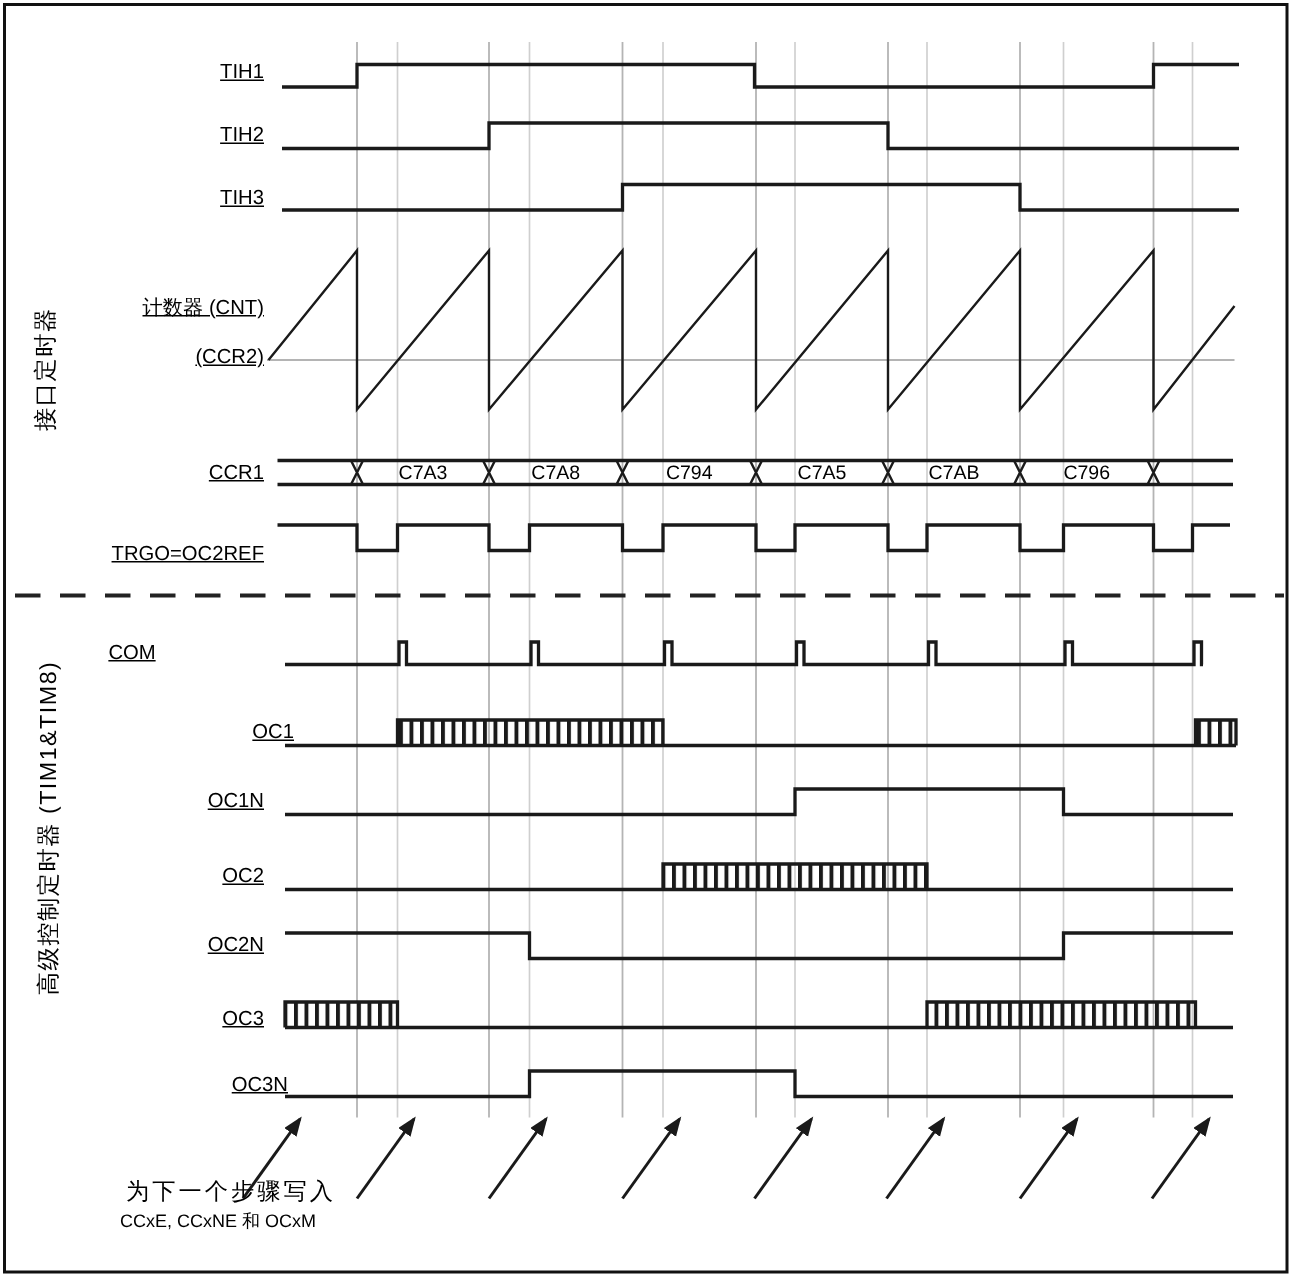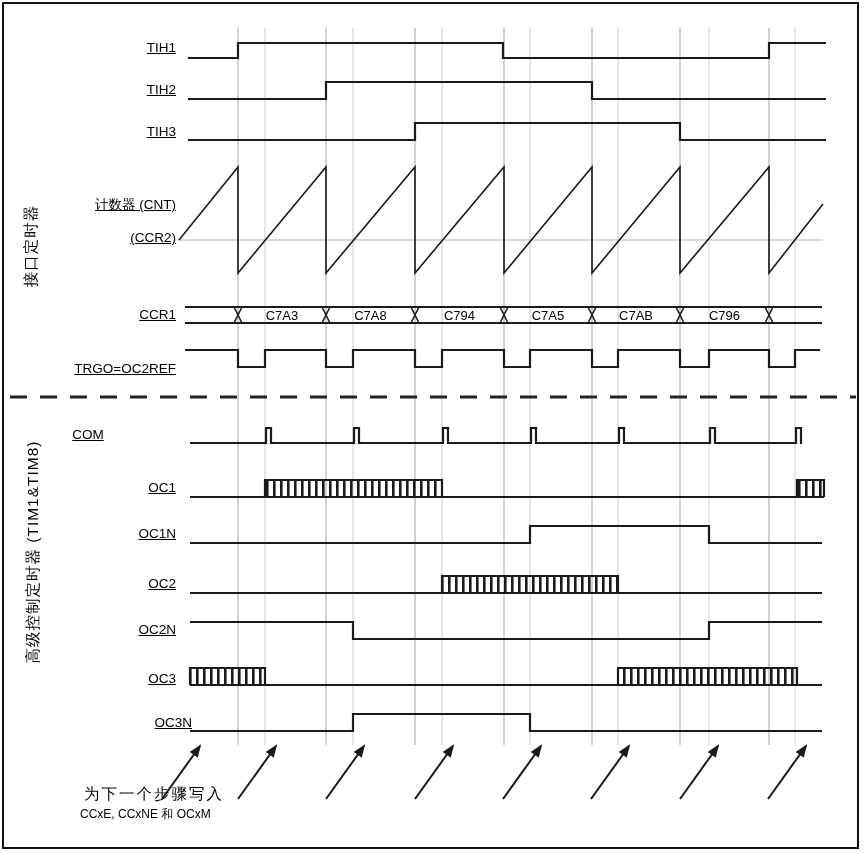--- a/index.html
+++ b/index.html
@@ -127,21 +127,21 @@
 
   <div id="labels">
       <div class="siglabel" style="top: 39px;">TIH1</div>
       <div class="siglabel" style="top: 81px;">TIH2</div>
       <div class="siglabel" style="top: 123px;">TIH3</div>
       <div class="siglabel" style="top: 229px;">(CCR2)</div>
       <div class="siglabel" style="top: 196px;">计数器 (CNT)</div>
       <div class="siglabel" style="top: 306px;">CCR1</div>
       <div class="siglabel" style="top: 360px;">TRGO=OC2REF</div>
       <div class="siglabel" style="top: 426px; text-align: center;">COM</div>
-      <div class="siglabel" style="top: 479px;">OC1</div>
+      <div class="siglabel" style="top: 479px; padding-left: 20px;">OC1</div>
       <div class="siglabel" style="top: 525px;">OC1N</div>
       <div class="siglabel" style="top: 575px;">OC2</div>
       <div class="siglabel" style="top: 621px;">OC2N</div>
       <div class="siglabel" style="top: 670px;">OC3</div>
       <div class="siglabel" style="top: 714px; margin-left: 16px;">OC3N</div>
     </div>
 
   <div class="ann" id="ann1">为下一个步骤写入</div>
   <div class="ann" id="ann2">CCxE, CCxNE 和 OCxM</div>
 </div>

